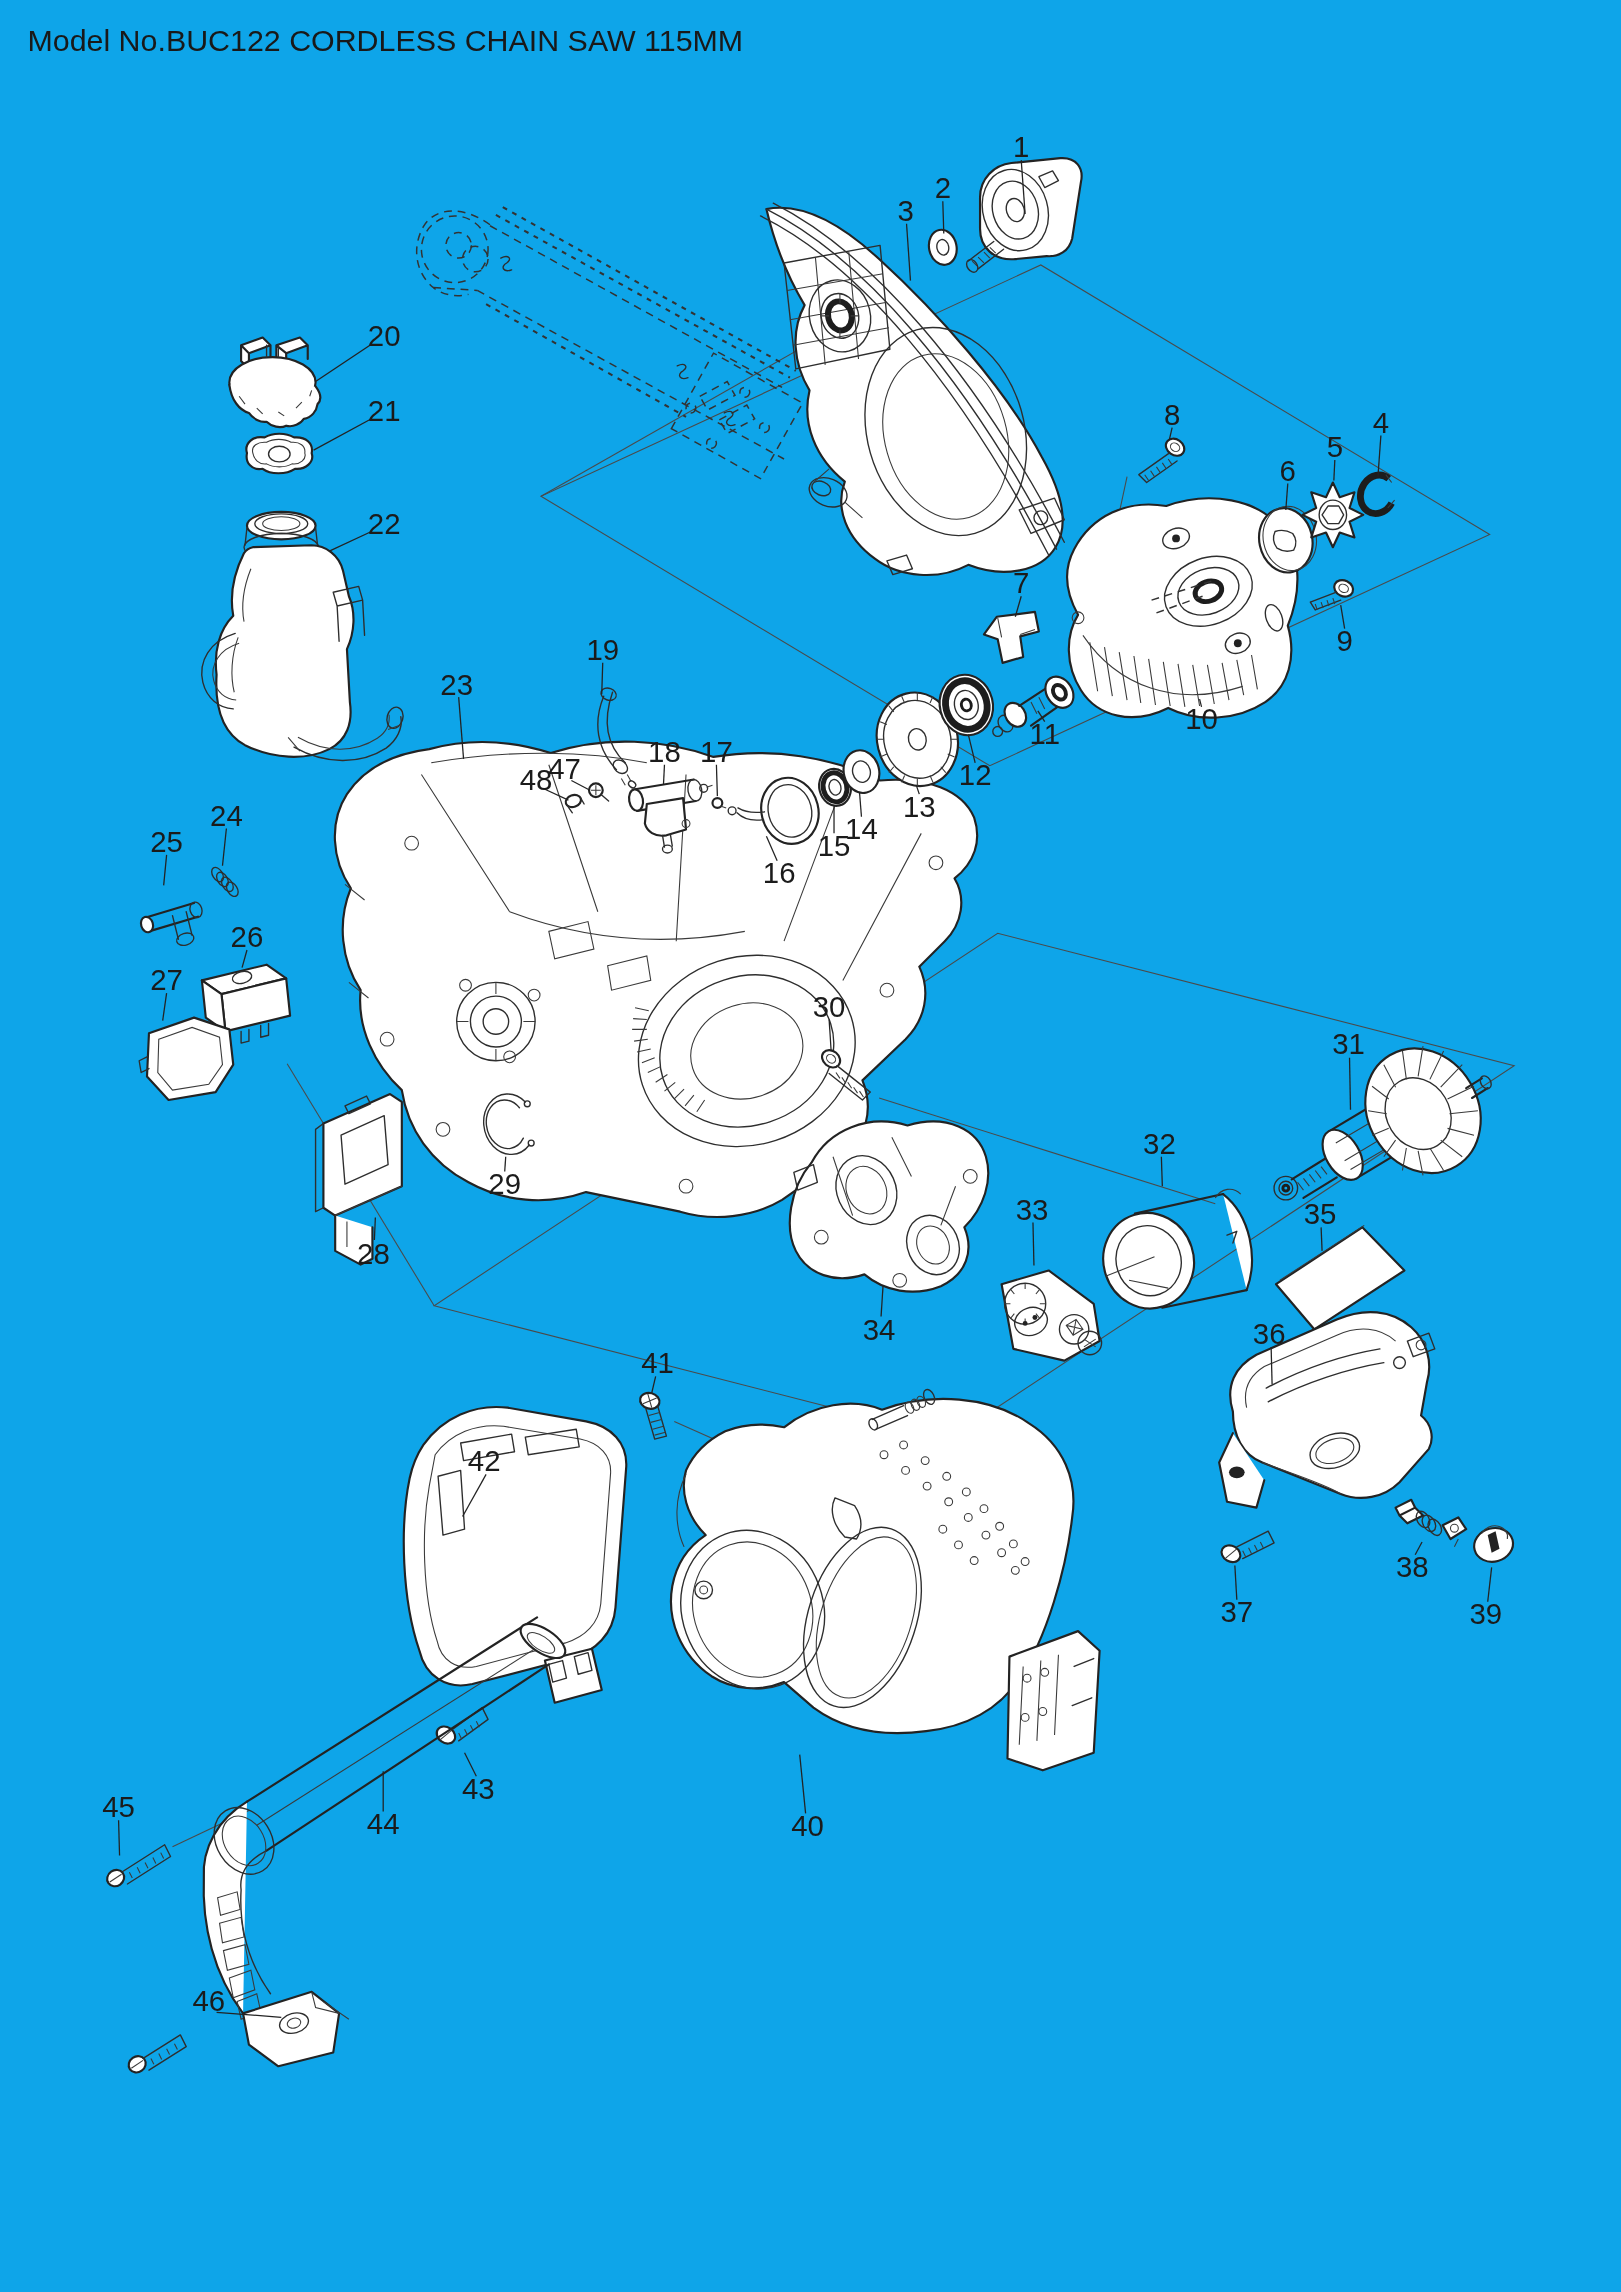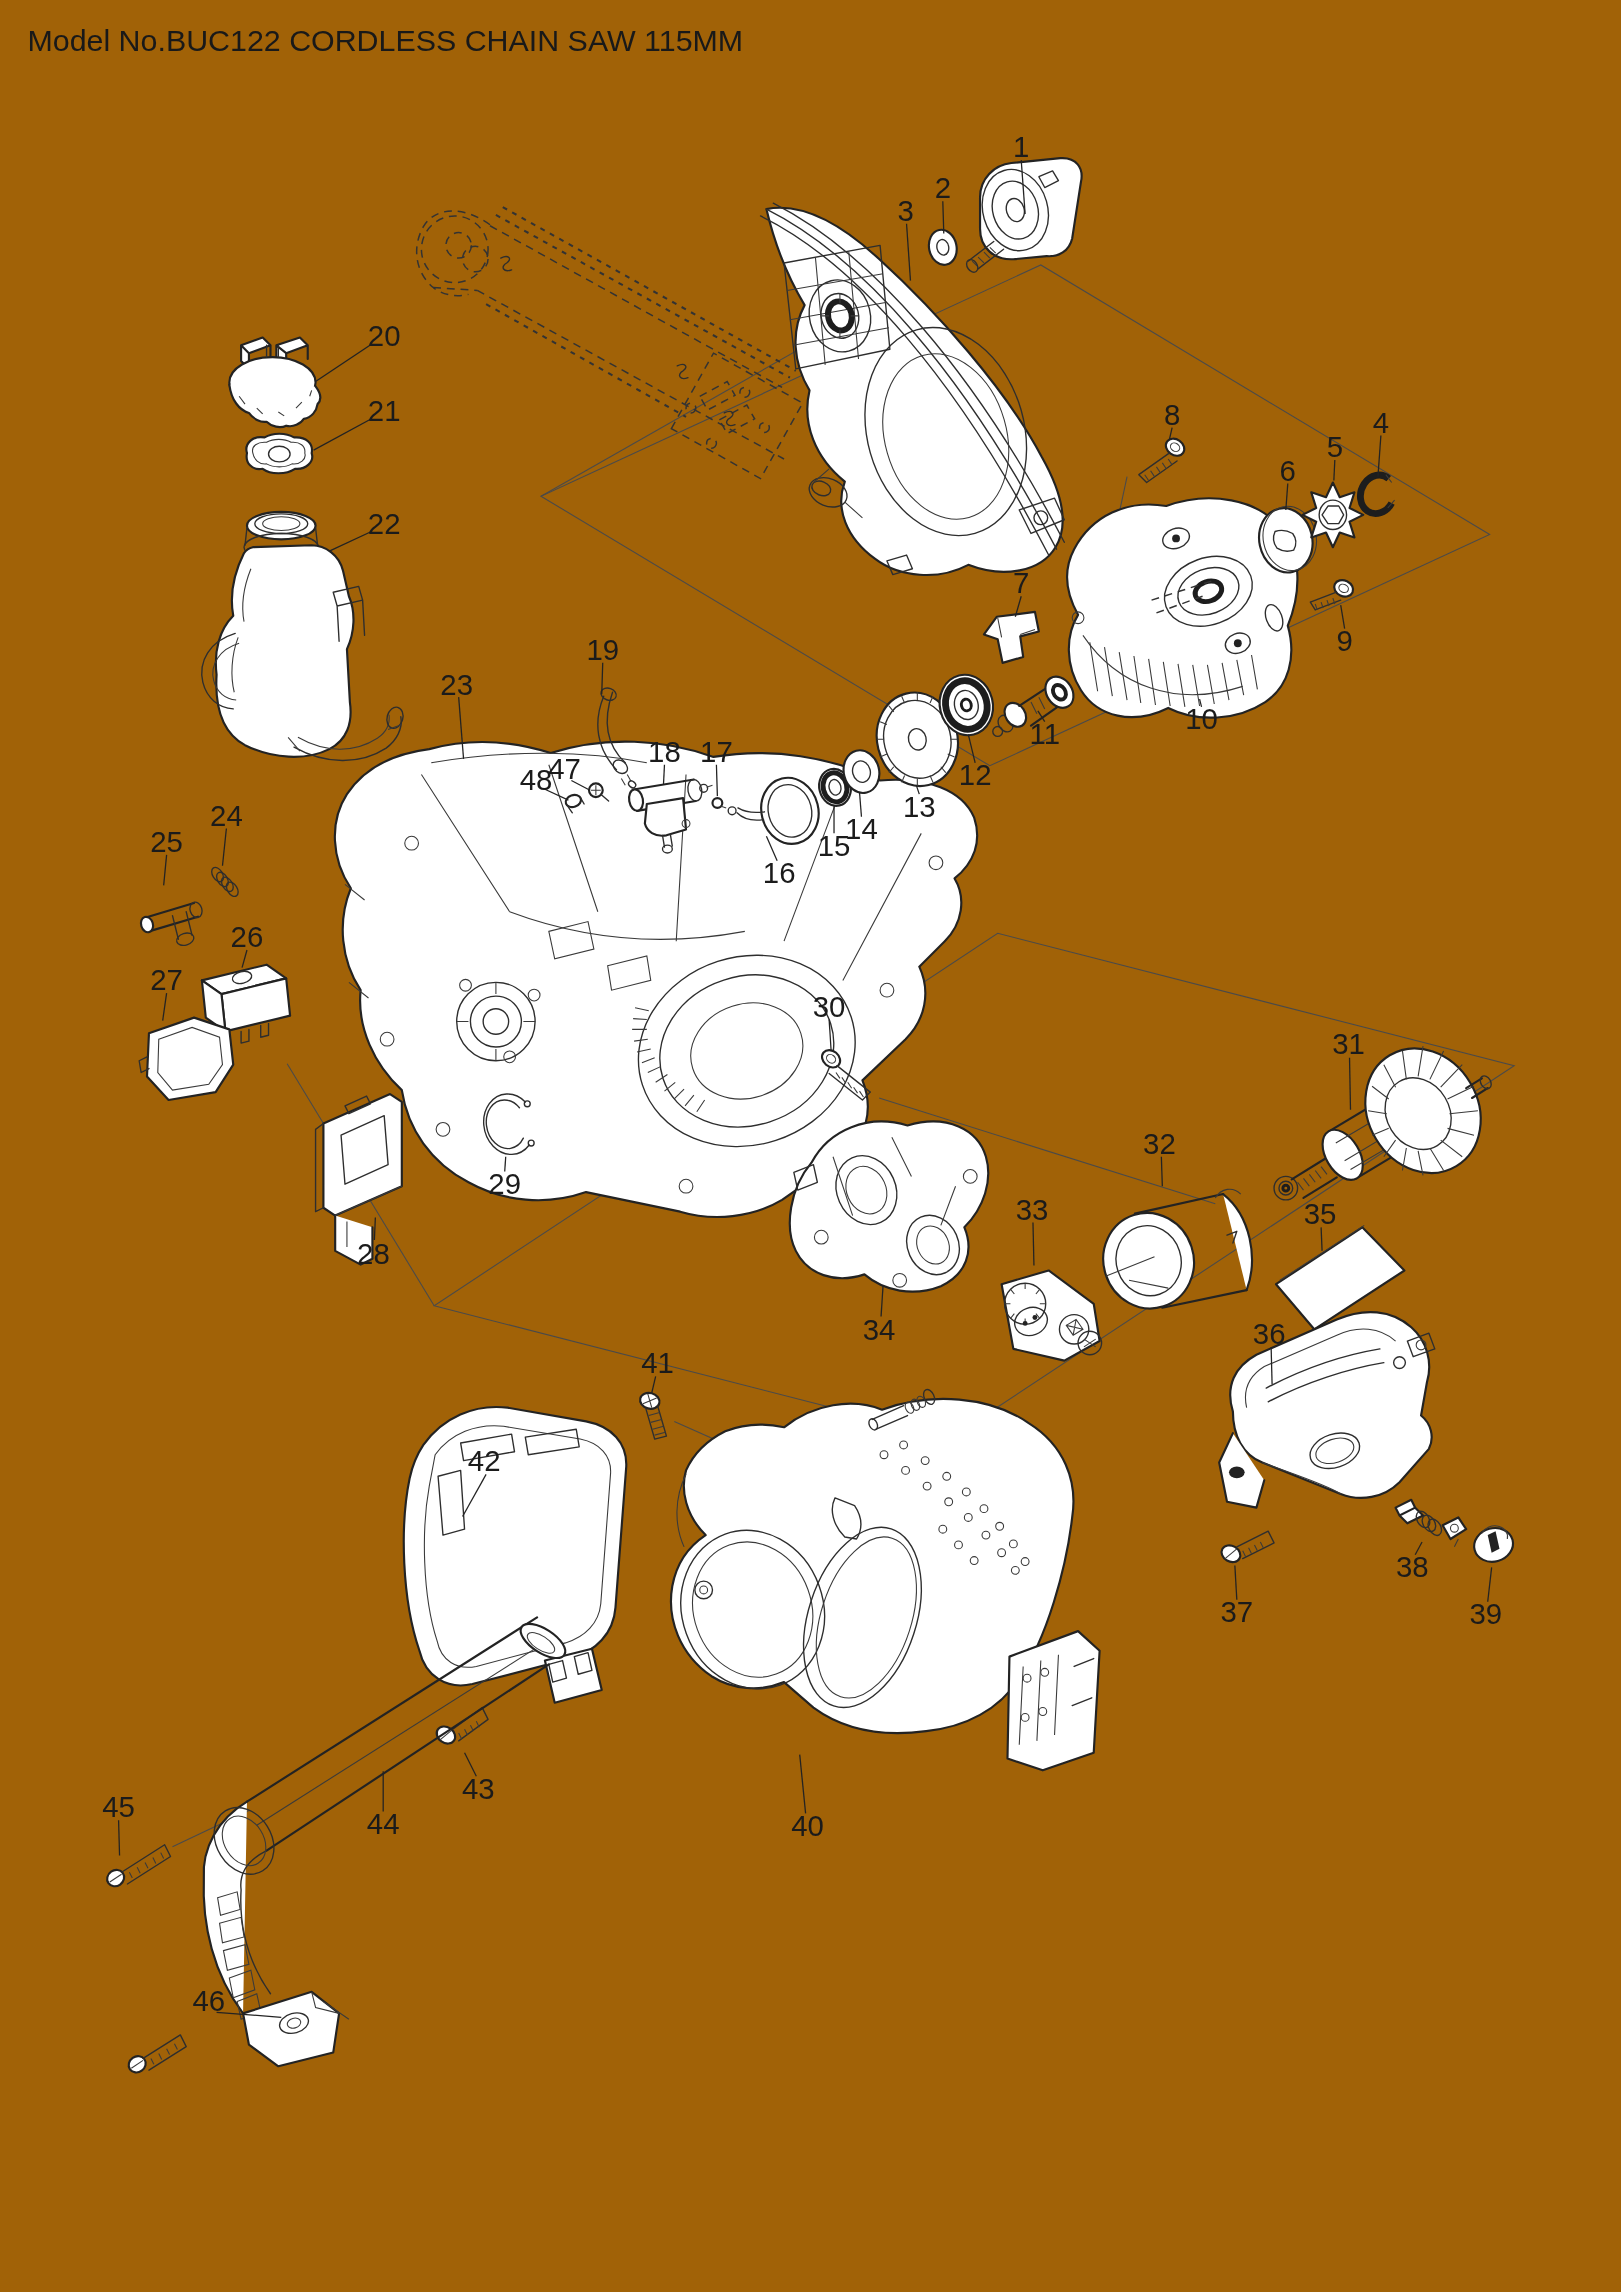--- a/index.html
+++ b/index.html
@@ -1,16 +1,16 @@
 <!DOCTYPE html>
 <html><head>
 <meta charset="utf-8">
 <style>
   html,body{margin:0;padding:0;background:#fff;}
-  .page{position:relative;width:1621px;height:2293px;background:#a16207;overflow:hidden;
+  .page{position:relative;width:1621px;height:2293px;background:#0ea5e9;overflow:hidden;
         font-family:"Liberation Sans","DejaVu Sans",sans-serif;}
   svg{display:block}
   .outline{fill:#ffffff;stroke:#232323;stroke-width:2.2;stroke-linejoin:round;stroke-linecap:round;}
   .detail{fill:none;stroke:#2e2e2e;stroke-width:1.4;stroke-linejoin:round;stroke-linecap:round;}
   .thin{fill:none;stroke:#3a3a3a;stroke-width:1.1;}
   .darkband{fill:none;stroke:#1d1d1d;}
   .darkfill{fill:#222;stroke:none;}
   .guide{fill:none;stroke:#4a4a4a;stroke-width:1.1;}
   .phantom{fill:none;stroke:#333;stroke-width:1.5;stroke-dasharray:8 6;}
   .phantom2{fill:none;stroke:#333;stroke-width:2.1;stroke-dasharray:5 6;}

